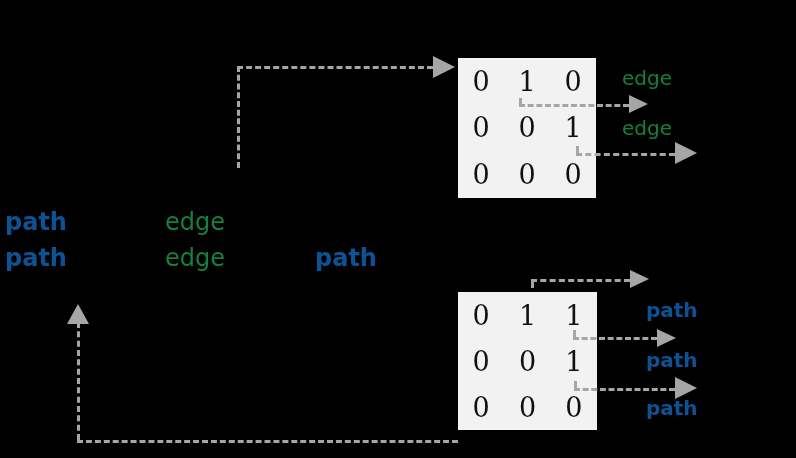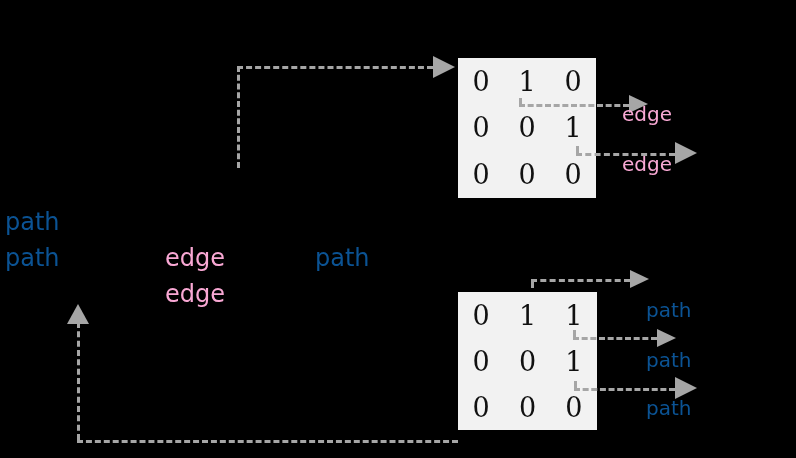--- a/index.html
+++ b/index.html
@@ -42,22 +42,22 @@
   #matrix-bottom { left: 458px; top: 292px; width: 139px; height: 138px; }
 
   
   .legend-word {
     position: absolute;
     font-family: "DejaVu Sans", sans-serif;
     font-size: 24px;
     line-height: 1;
     white-space: nowrap;
   }
-  .blue   { color: #0b5394; }
-  .orange { color: #f9a8d4; margin-top: 36px; }
+  .blue   { color: #0b5394; font-weight: bold; }
+  .orange { color: #15803d; }
 
   
   .anno {
     position: absolute;
     font-family: "DejaVu Sans", sans-serif;
     font-size: 20px;
     line-height: 1;
     white-space: nowrap;
   }
 

